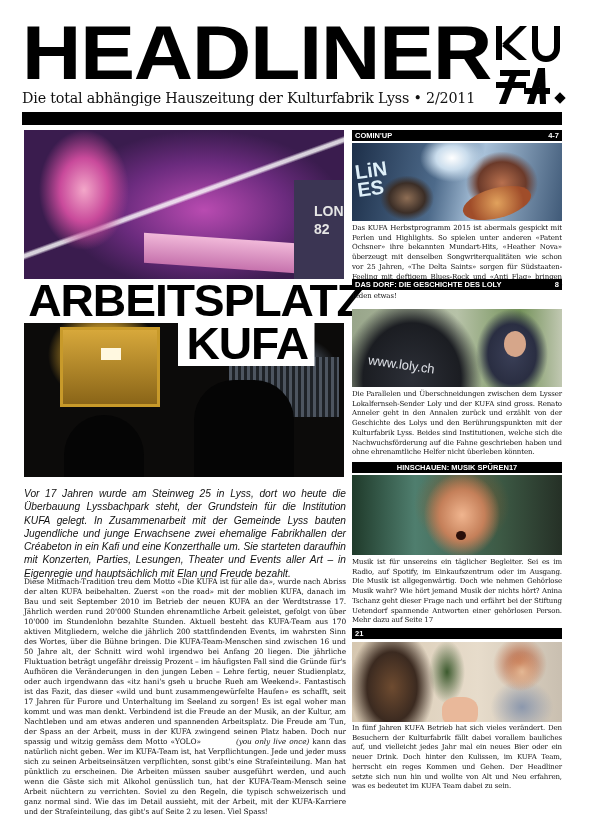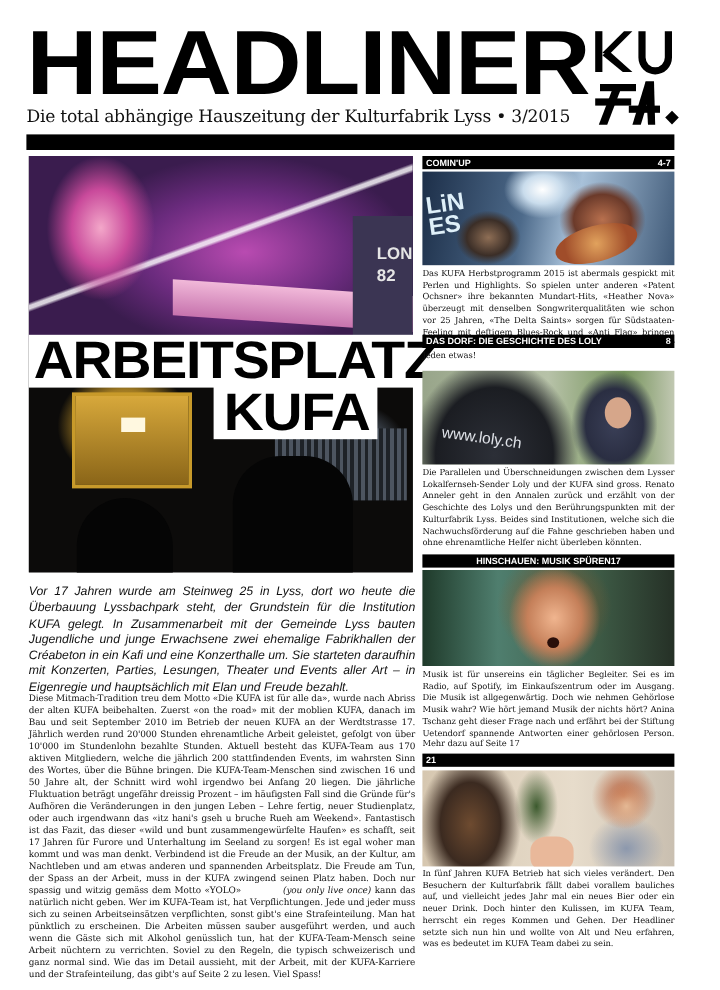--- a/index.html
+++ b/index.html
@@ -124,21 +124,21 @@
       radial-gradient(ellipse 20px 35px at 95px 30px, #3c5a2e 0%, transparent 90%),
       linear-gradient(90deg, #d6c7b0, #e7dccb 60%, #c9bfb0);
   }
   .img-team .hand { position: absolute; left: 90px; top: 55px; width: 36px; height: 30px; border-radius: 40%; background: #e9b89a; }
 </style>
 </head>
 <body>
 
 <header>
   <div class="masthead-title">HEADLINER</div>
-  <div class="masthead-sub">Die total abhängige Hauszeitung der Kulturfabrik Lyss • 3/2015</div>
+  <div class="masthead-sub">Die total abhängige Hauszeitung der Kulturfabrik Lyss • 2/2011</div>
   <svg class="logo" viewBox="0 0 72 82">
 
     <rect x="2" y="2" width="6" height="34" fill="#000"></rect>
     <polygon points="8,20 26,2 33,2 13,22" fill="#000"></polygon>
     <polygon points="13,18 33,36 25,36 8,22" fill="#000"></polygon>
 
     <path d="M38 2 h6 v22 a8 8 0 0 0 16 0 v-22 h6 v22 a14 14 0 0 1 -28 0 z" fill="#000"></path>
 
     <rect x="6" y="46" width="30" height="6" fill="#000"></rect>
     <rect x="2" y="58" width="30" height="6" fill="#000"></rect>

